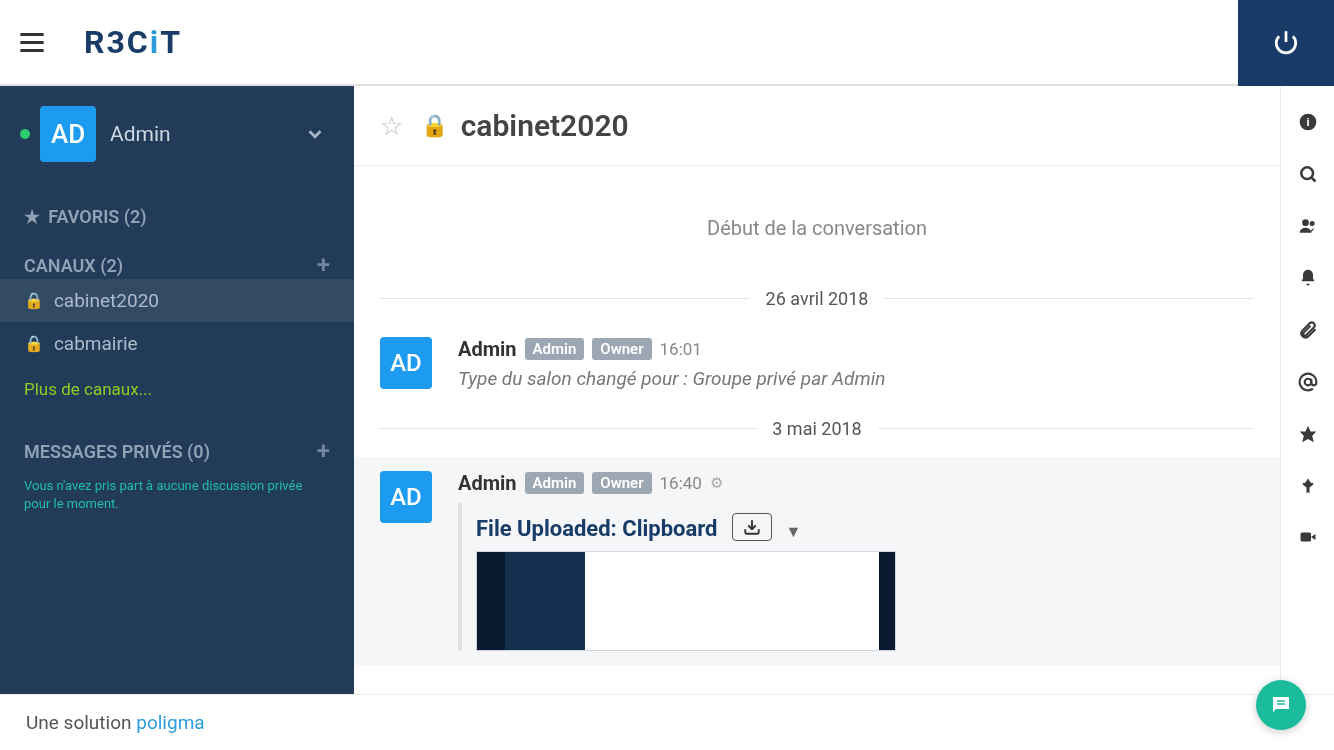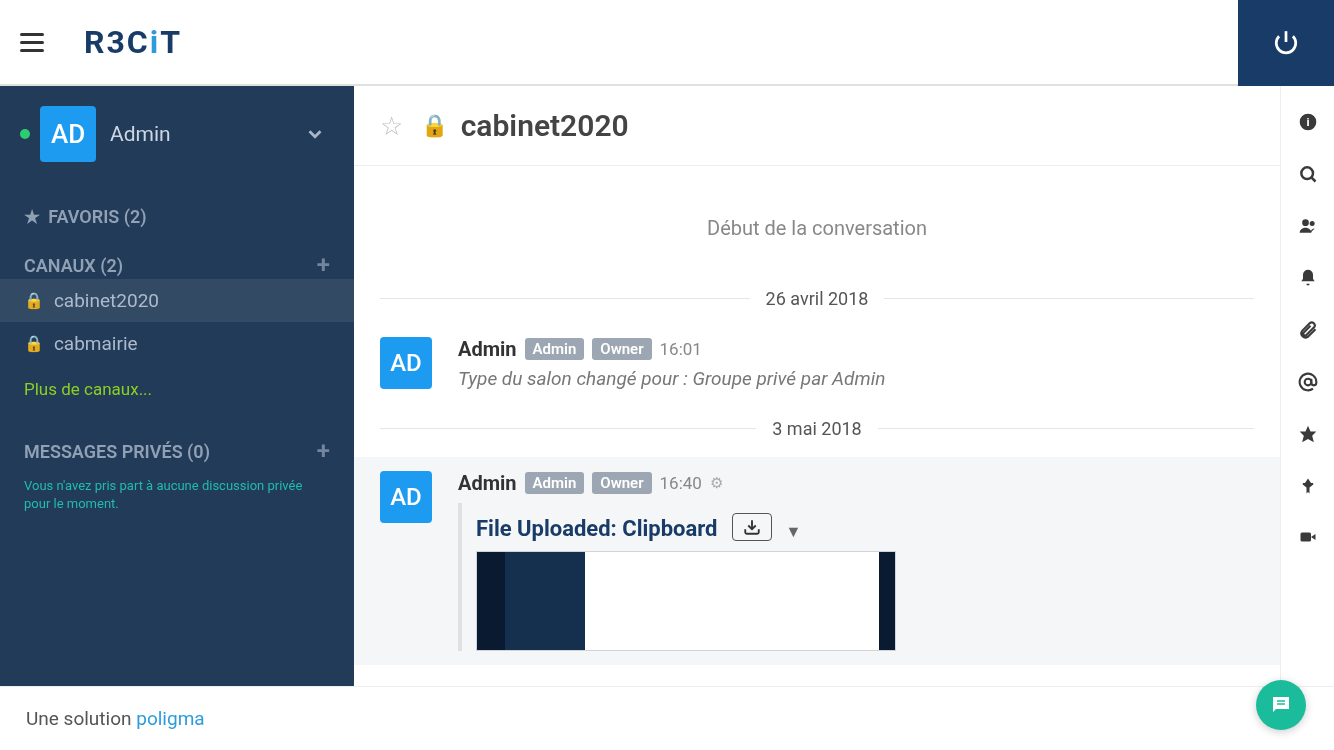--- a/index.html
+++ b/index.html
@@ -54,21 +54,21 @@
 .att-title{font-size:22px;font-weight:700;color:#193b68;cursor:pointer}
 .dl-btn{border:1.5px solid #555;border-radius:4px;padding:4px 10px;cursor:pointer;display:flex;align-items:center}
 .chev-btn{color:#666;font-size:16px;cursor:pointer}
 .att-img{margin-top:10px;width:420px;height:100px;background:#e8ecf1;border:1px solid #d0d5dc;display:flex;font-size:9px;color:#333;overflow:hidden}
 .mini-left{width:28px;background:#0a1a30}
 .mini-side{width:80px;background:#152f4e;padding:4px;color:#9fb;font-size:7px}
 .mini-main{flex:1;background:#fff;padding:4px}
 .mini-right{width:16px;background:#0a1a30}
 .right-rail{width:54px;background:#fff;border-left:1px solid #eee;display:flex;flex-direction:column;align-items:center;padding-top:26px;gap:28px}
 .right-rail .ri{color:#3a3a3a;cursor:pointer}
-.footer{height:64px;border-top:1px solid #eee;display:flex;align-items:center;padding:16px 26px;background:#fff}
+.footer{height:56px;border-top:1px solid #eee;display:flex;align-items:center;padding:16px 26px;background:#fff}
 .footer-txt{font-size:19px;color:#555}
 .footer-txt a{color:#2d9cdb;cursor:pointer}
 .fab{position:fixed;right:28px;bottom:20px;width:50px;height:50px;background:#1abc9c;border-radius:50%;display:flex;align-items:center;justify-content:center;cursor:pointer;box-shadow:0 2px 8px rgba(0,0,0,0.2)}
 .fab svg{fill:#fff}
 </style>
 </head>
 <body>
 
 <div class="topbar">
   <div class="hamburger">

